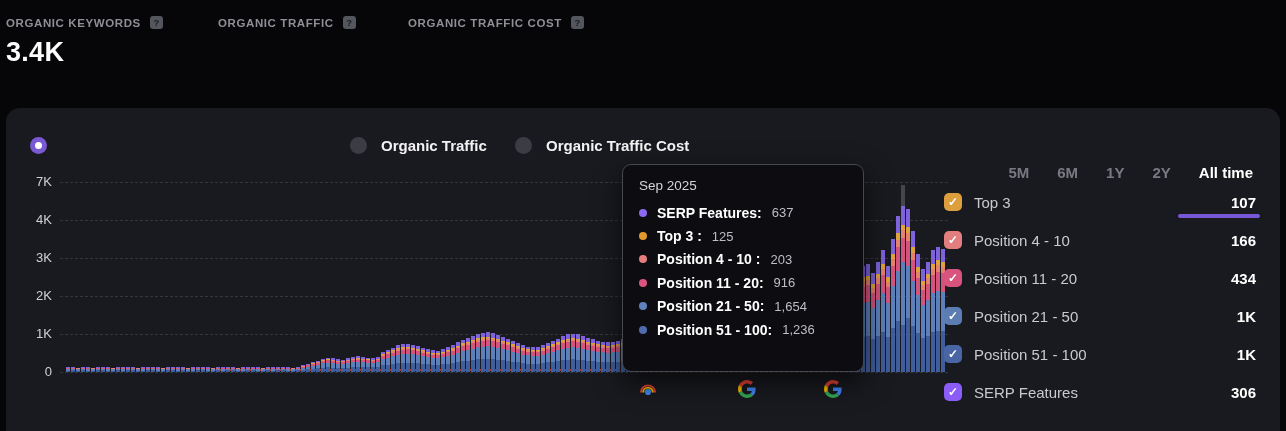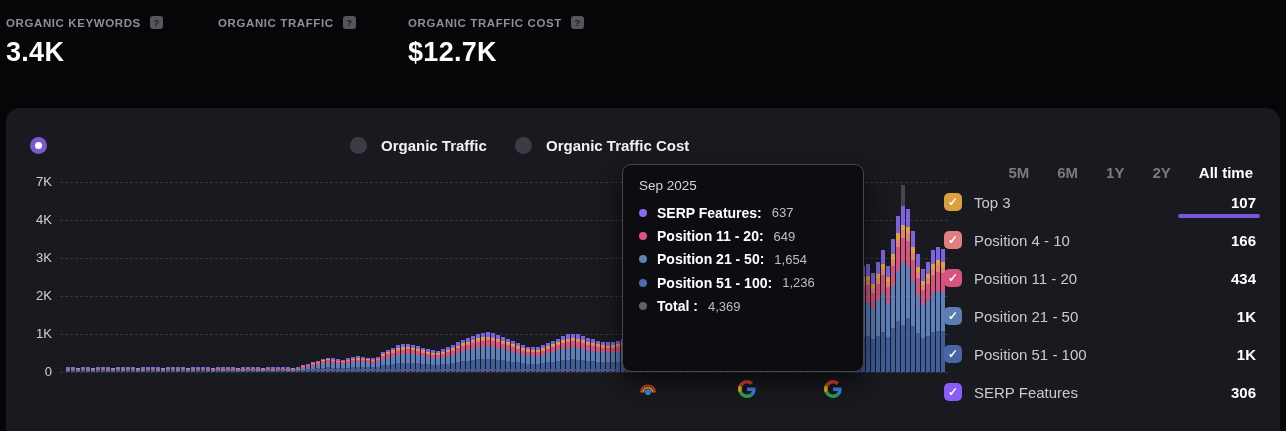--- a/index.html
+++ b/index.html
@@ -77,21 +77,20 @@
   <div class="stat-head">
     <span class="stat-label">ORGANIC TRAFFIC</span>
     <span class="help">?</span>
   </div>
 </div>
 <div class="stat" style="left:408px">
   <div class="stat-head">
     <span class="stat-label">ORGANIC TRAFFIC COST</span>
     <span class="help">?</span>
   </div>
-  <div class="stat-value">$12.7K</div>
 </div>
 
 <div class="card">
 
   <div class="radio-group" style="left:24px">
     <span class="radio sel"></span>
   </div>
   <div class="radio-group" style="left:344px">
     <span class="radio unsel"></span>
     <span class="radio-label">Organic Traffic</span>
@@ -1549,38 +1548,43 @@
 
   <div class="tooltip">
     <div class="tt-date">Sep 2025</div>
     <div id="tt-rows">
         <div class="tt-row">
           <span class="tt-dot" style="background: rgb(139, 104, 240);"></span>
           <span class="tt-label">SERP Features:</span>
           <span class="tt-val">637</span>
         </div>
         <div class="tt-row">
+          <span class="tt-dot" style="background: rgb(224, 153, 47);"></span>
+          <span class="tt-label">Top 3 :</span>
+          <span class="tt-val">125</span>
+        </div>
+        <div class="tt-row">
+          <span class="tt-dot" style="background: rgb(229, 125, 125);"></span>
+          <span class="tt-label">Position 4 - 10 :</span>
+          <span class="tt-val">203</span>
+        </div>
+        <div class="tt-row">
           <span class="tt-dot" style="background: rgb(219, 84, 128);"></span>
           <span class="tt-label">Position 11 - 20:</span>
-          <span class="tt-val">649</span>
+          <span class="tt-val">916</span>
         </div>
         <div class="tt-row">
           <span class="tt-dot" style="background: rgb(95, 130, 189);"></span>
           <span class="tt-label">Position 21 - 50:</span>
           <span class="tt-val">1,654</span>
         </div>
         <div class="tt-row">
           <span class="tt-dot" style="background: rgb(79, 108, 174);"></span>
           <span class="tt-label">Position 51 - 100:</span>
           <span class="tt-val">1,236</span>
-        </div>
-        <div class="tt-row">
-          <span class="tt-dot" style="background: rgb(96, 96, 102);"></span>
-          <span class="tt-label">Total :</span>
-          <span class="tt-val">4,369</span>
         </div>
       </div>
   </div>
 
   <div class="tabs">
     <span class="tab">5M</span>
     <span class="tab">6M</span>
     <span class="tab">1Y</span>
     <span class="tab">2Y</span>
     <span class="tab sel">All time</span>

